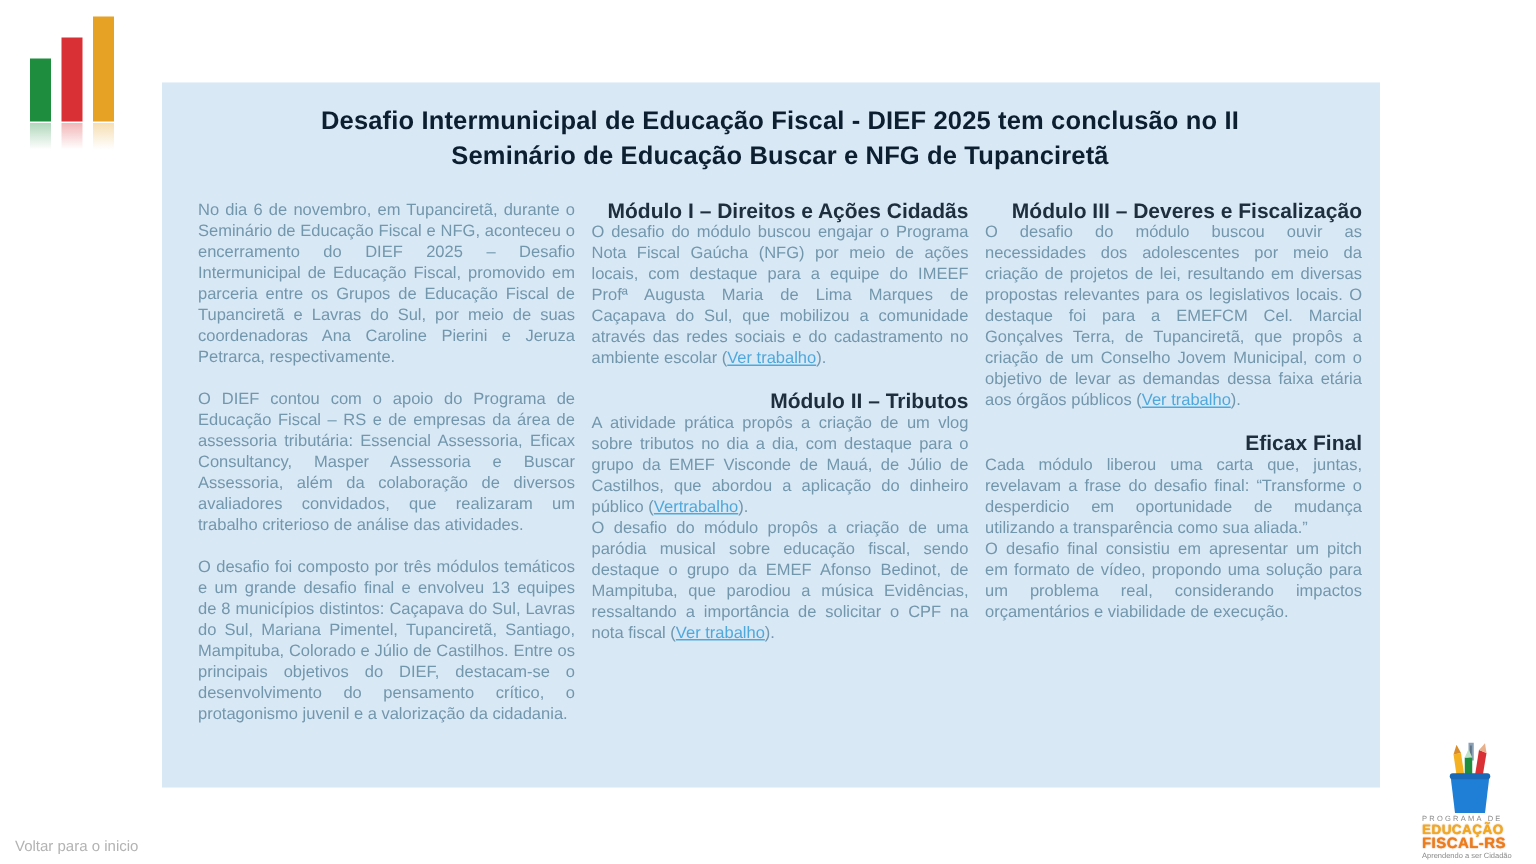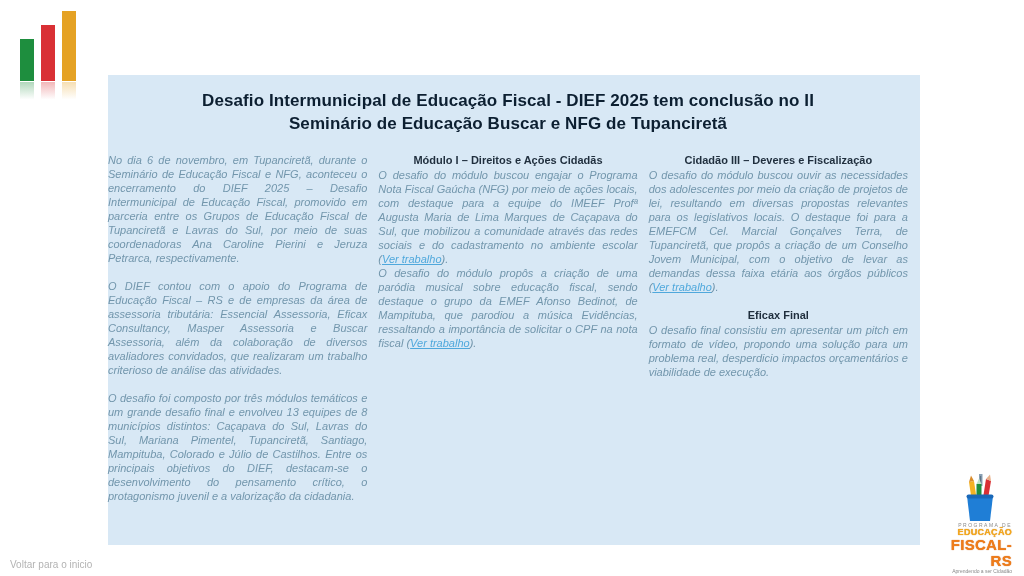--- a/index.html
+++ b/index.html
@@ -24,22 +24,21 @@
   .refl-green  { background: linear-gradient(to bottom, #1e8e3e, rgba(30,142,62,0) 80%); }
   .refl-red    { background: linear-gradient(to bottom, #d93035, rgba(217,48,53,0) 80%); }
   .refl-orange { background: linear-gradient(to bottom, #e5a224, rgba(229,162,36,0) 80%); }
 
   
   .panel {
     position: absolute;
     left: 108px; top: 55px;
     width: 812px; height: 470px;
     background: #d8e8f5;
-    padding: 14px 12px 10px 0;
-    margin-top: 20px;
+    padding: 14px 12px 10px 24px;
   }
   .slide-title {
     text-align: center;
     font-weight: 700;
     font-size: 17px;
     line-height: 23px;
     color: #0c1f31;
     letter-spacing: .1px;
   }
   .slide-title span { display: block; }
@@ -50,28 +49,28 @@
     margin-top: 18px;
   }
   .col {
     flex: 1;
     font-size: 11px;
     line-height: 14px;
     text-align: justify;
     color: #7296ac;
   }
   .col .blk-heading {
-    font-size: 11px;
+    font-size: 14px;
     font-weight: 700;
     color: #1f2e3d;
     margin: 14px 0 1px 0;
-    text-align: center;
+    text-align: right;
   }
   .col .blk-heading:first-child { margin-top: 0; }
-  .col .blk-para { margin: 0; font-style: italic; }
+  .col .blk-para { margin: 0; }
   .col .blk-para.gap { margin-bottom: 14px; }
   .col a.link {
     color: #4fa8dc;
     text-decoration: underline;
     cursor: pointer;
   }
 
   
   .back-link {
     position: absolute;
@@ -80,34 +79,34 @@
     color: #b3b3b3;
     text-decoration: none;
     cursor: pointer;
   }
 
   
   .logo {
     position: absolute;
     right: 12px; bottom: 2px;
     width: 64px;
-    text-align: right;
+    text-align: left;
     line-height: 1.05;
     margin-left: 20px;
   }
   .logo svg { display: block; margin: 0 auto 1px auto; }
   .logo .l-top {
     font-size: 5px; color: #8a8a8a; letter-spacing: 1.5px; white-space: nowrap;
   }
   .logo .l-name1 {
     font-size: 9px; font-weight: 700; color: #f5a81c;
     text-shadow: 0 0 1px #c97e10; letter-spacing: .3px;
   }
   .logo .l-name2 {
-    font-size: 15px; font-weight: 700; color: #ef7c19;
+    font-size: 10px; font-weight: 700; color: #ef7c19;
     text-shadow: 0 0 1px #c75d0e; letter-spacing: .3px;
   }
   .logo .l-tag { font-size: 5px; color: #8a8a8a; white-space: nowrap; }
 </style>
 </head>
 <body>
 
 <div class="bars-wrap">
   <div class="bars">
     <div class="bar bar-green"></div>
@@ -128,27 +127,30 @@
   </h1>
   <div class="columns">
     <div class="col">
         <p class="blk-para gap">No dia 6 de novembro, em Tupanciretã, durante o Seminário de Educação Fiscal e NFG, aconteceu o encerramento do DIEF 2025 – Desafio Intermunicipal de Educação Fiscal, promovido em parceria entre os Grupos de Educação Fiscal de Tupanciretã e Lavras do Sul, por meio de suas coordenadoras Ana Caroline Pierini e Jeruza Petrarca, respectivamente.</p>
         <p class="blk-para gap">O DIEF contou com o apoio do Programa de Educação Fiscal – RS e de empresas da área de assessoria tributária: Essencial Assessoria, Eficax Consultancy, Masper Assessoria e Buscar Assessoria, além da colaboração de diversos avaliadores convidados, que realizaram um trabalho criterioso de análise das atividades.</p>
         <p class="blk-para">O desafio foi composto por três módulos temáticos e um grande desafio final e envolveu 13 equipes de 8 municípios distintos: Caçapava do Sul, Lavras do Sul, Mariana Pimentel, Tupanciretã, Santiago, Mampituba, Colorado e Júlio de Castilhos. Entre os principais objetivos do DIEF, destacam-se o desenvolvimento do pensamento crítico, o protagonismo juvenil e a valorização da cidadania.</p>
       </div>
     <div class="col">
         <h3 class="blk-heading">Módulo I – Direitos e Ações Cidadãs</h3>
         <p class="blk-para">O desafio do módulo buscou engajar o Programa Nota Fiscal Gaúcha (NFG) por meio de ações locais, com destaque para a equipe do IMEEF Profª Augusta Maria de Lima Marques de Caçapava do Sul, que mobilizou a comunidade através das redes sociais e do cadastramento no ambiente escolar (<a class="link">Ver trabalho</a>).</p>
+        <h3 class="blk-heading">Módulo II – Tributos</h3>
+        <p class="blk-para">A atividade prática propôs a criação de um vlog sobre tributos no dia a dia, com destaque para o grupo da EMEF Visconde de Mauá, de Júlio de Castilhos, que abordou a aplicação do dinheiro público (<a class="link">Vertrabalho</a>).</p>
         <p class="blk-para">O desafio do módulo propôs a criação de uma paródia musical sobre educação fiscal, sendo destaque o grupo da EMEF Afonso Bedinot, de Mampituba, que parodiou a música Evidências, ressaltando a importância de solicitar o CPF na nota fiscal (<a class="link">Ver trabalho</a>).</p>
       </div>
     <div class="col">
-        <h3 class="blk-heading">Cidadão III – Deveres e Fiscalização</h3>
+        <h3 class="blk-heading">Módulo III – Deveres e Fiscalização</h3>
         <p class="blk-para">O desafio do módulo buscou ouvir as necessidades dos adolescentes por meio da criação de projetos de lei, resultando em diversas propostas relevantes para os legislativos locais. O destaque foi para a EMEFCM Cel. Marcial Gonçalves Terra, de Tupanciretã, que propôs a criação de um Conselho Jovem Municipal, com o objetivo de levar as demandas dessa faixa etária aos órgãos públicos (<a class="link">Ver trabalho</a>).</p>
         <h3 class="blk-heading">Eficax Final</h3>
-        <p class="blk-para">O desafio final consistiu em apresentar um pitch em formato de vídeo, propondo uma solução para um problema real, desperdicio impactos orçamentários e viabilidade de execução.</p>
+        <p class="blk-para">Cada módulo liberou uma carta que, juntas, revelavam a frase do desafio final: “Transforme o desperdicio em oportunidade de mudança utilizando a transparência como sua aliada.”</p>
+        <p class="blk-para">O desafio final consistiu em apresentar um pitch em formato de vídeo, propondo uma solução para um problema real, considerando impactos orçamentários e viabilidade de execução.</p>
       </div>
   </div>
 </div>
 
 <a class="back-link">Voltar para o inicio</a>
 
 <div class="logo">
   <svg width="40" height="48" viewBox="0 0 40 48">
     <rect x="19" y="0" width="3.5" height="12" fill="#8aa0b4"></rect>
     <rect x="20" y="2" width="1.2" height="8" fill="#5f7487"></rect>

